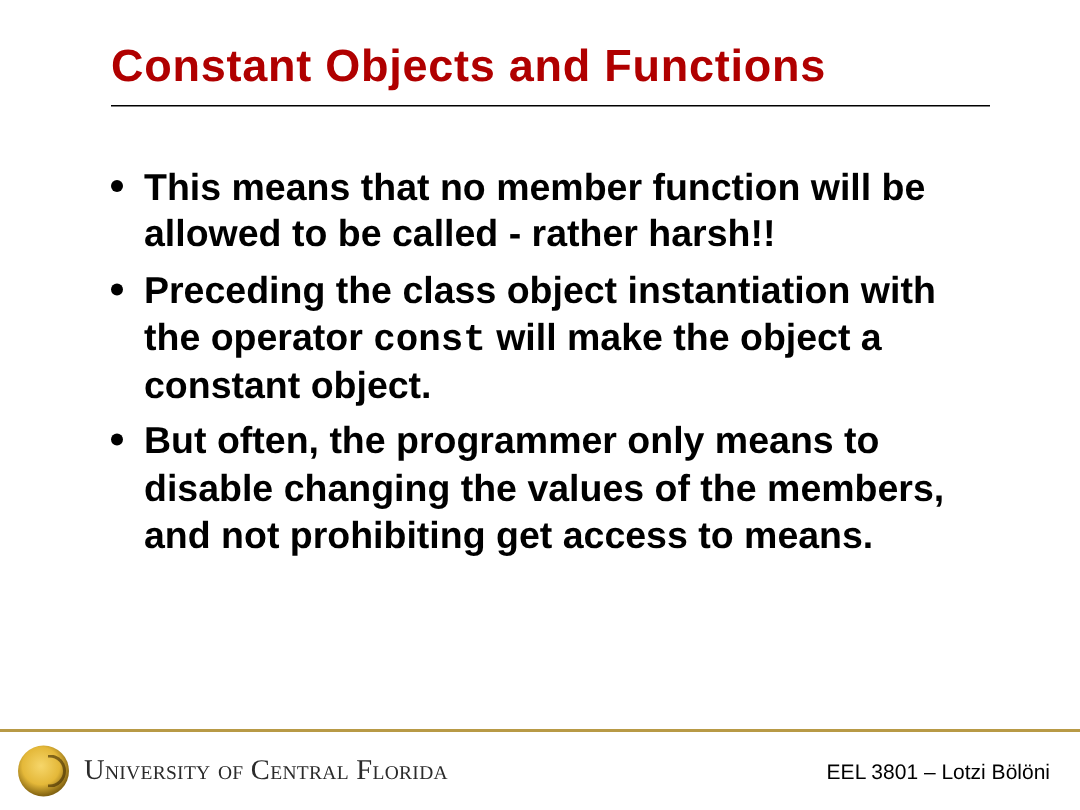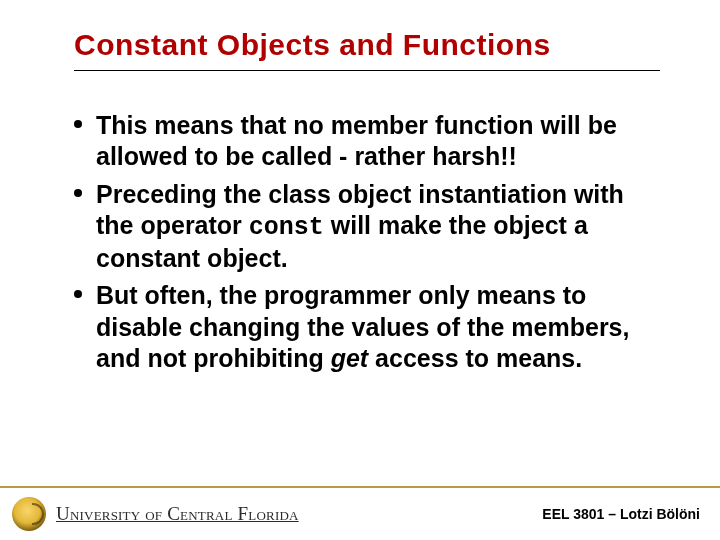--- a/index.html
+++ b/index.html
@@ -51,21 +51,20 @@
     width: 8px;
     height: 8px;
     background: #000;
     border-radius: 50%;
   }
   .mono {
     font-family: "Courier New", monospace;
     font-weight: bold;
   }
   .ital {
-    font-style: italic;
   }
   .footer {
     position: absolute;
     left: 0;
     right: 0;
     bottom: 0;
     height: 54px;
     border-top: 2px solid #b89a46;
     display: flex;
     align-items: center;
@@ -97,25 +96,24 @@
     border-radius: 0 12px 12px 0;
   }
   .uni-name {
     font-family: Georgia, "Times New Roman", serif;
     font-size: 19px;
     color: #2b2b2b;
     letter-spacing: 0.2px;
   }
   .uni-name .smallcaps {
     font-variant: small-caps;
-    text-decoration: underline;
   }
   .course {
     font-size: 14px;
-    font-weight: bold;
+    font-weight: normal;
     color: #000;
   }
 </style>
 </head>
 <body>
 
 <div class="slide">
 
   <div class="title">Constant Objects and Functions</div>
 

